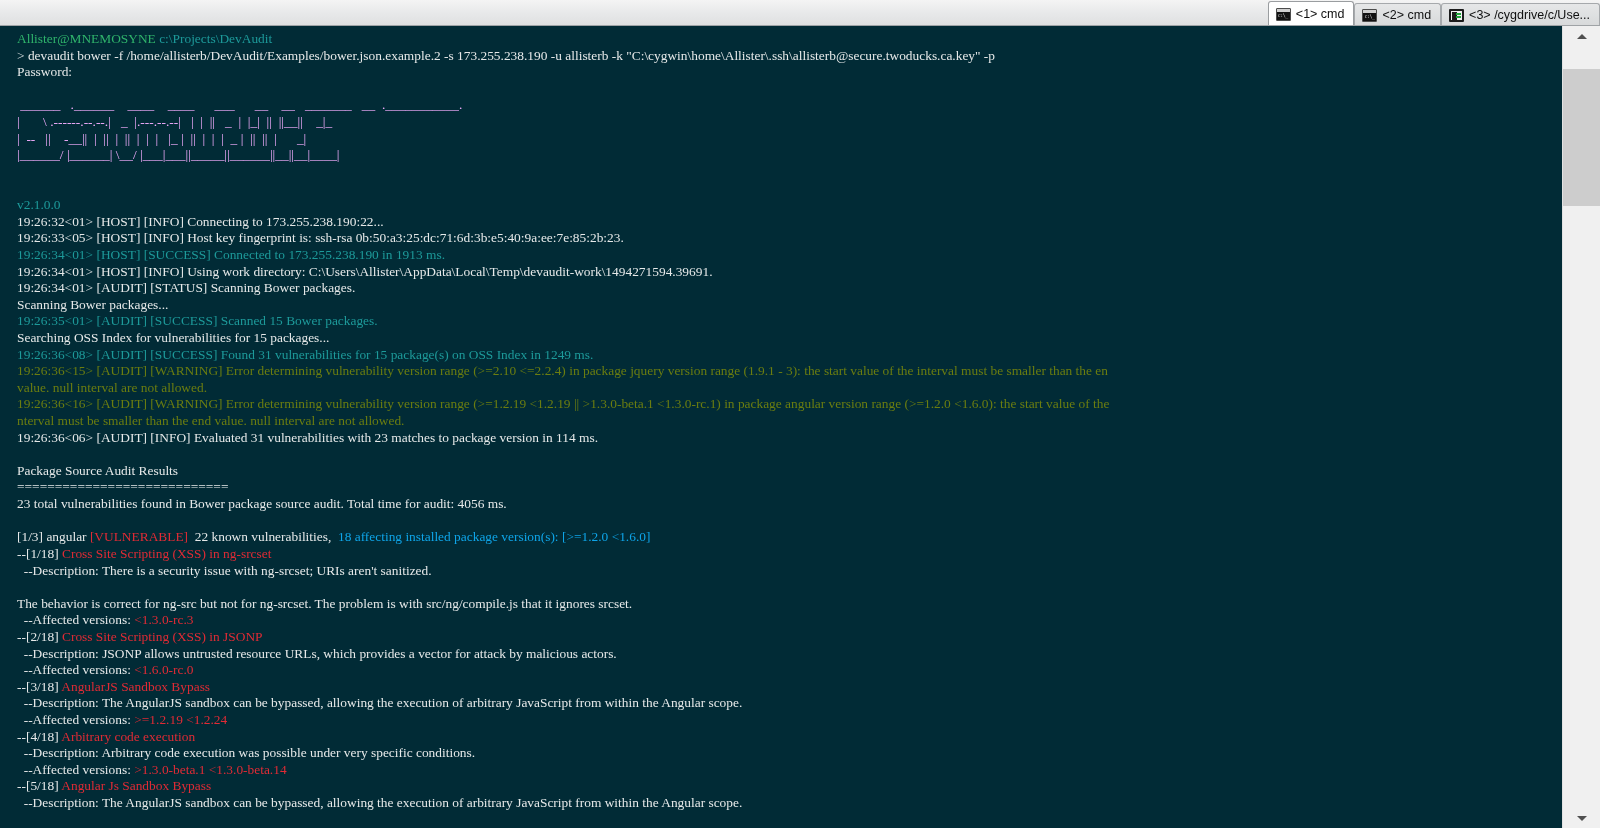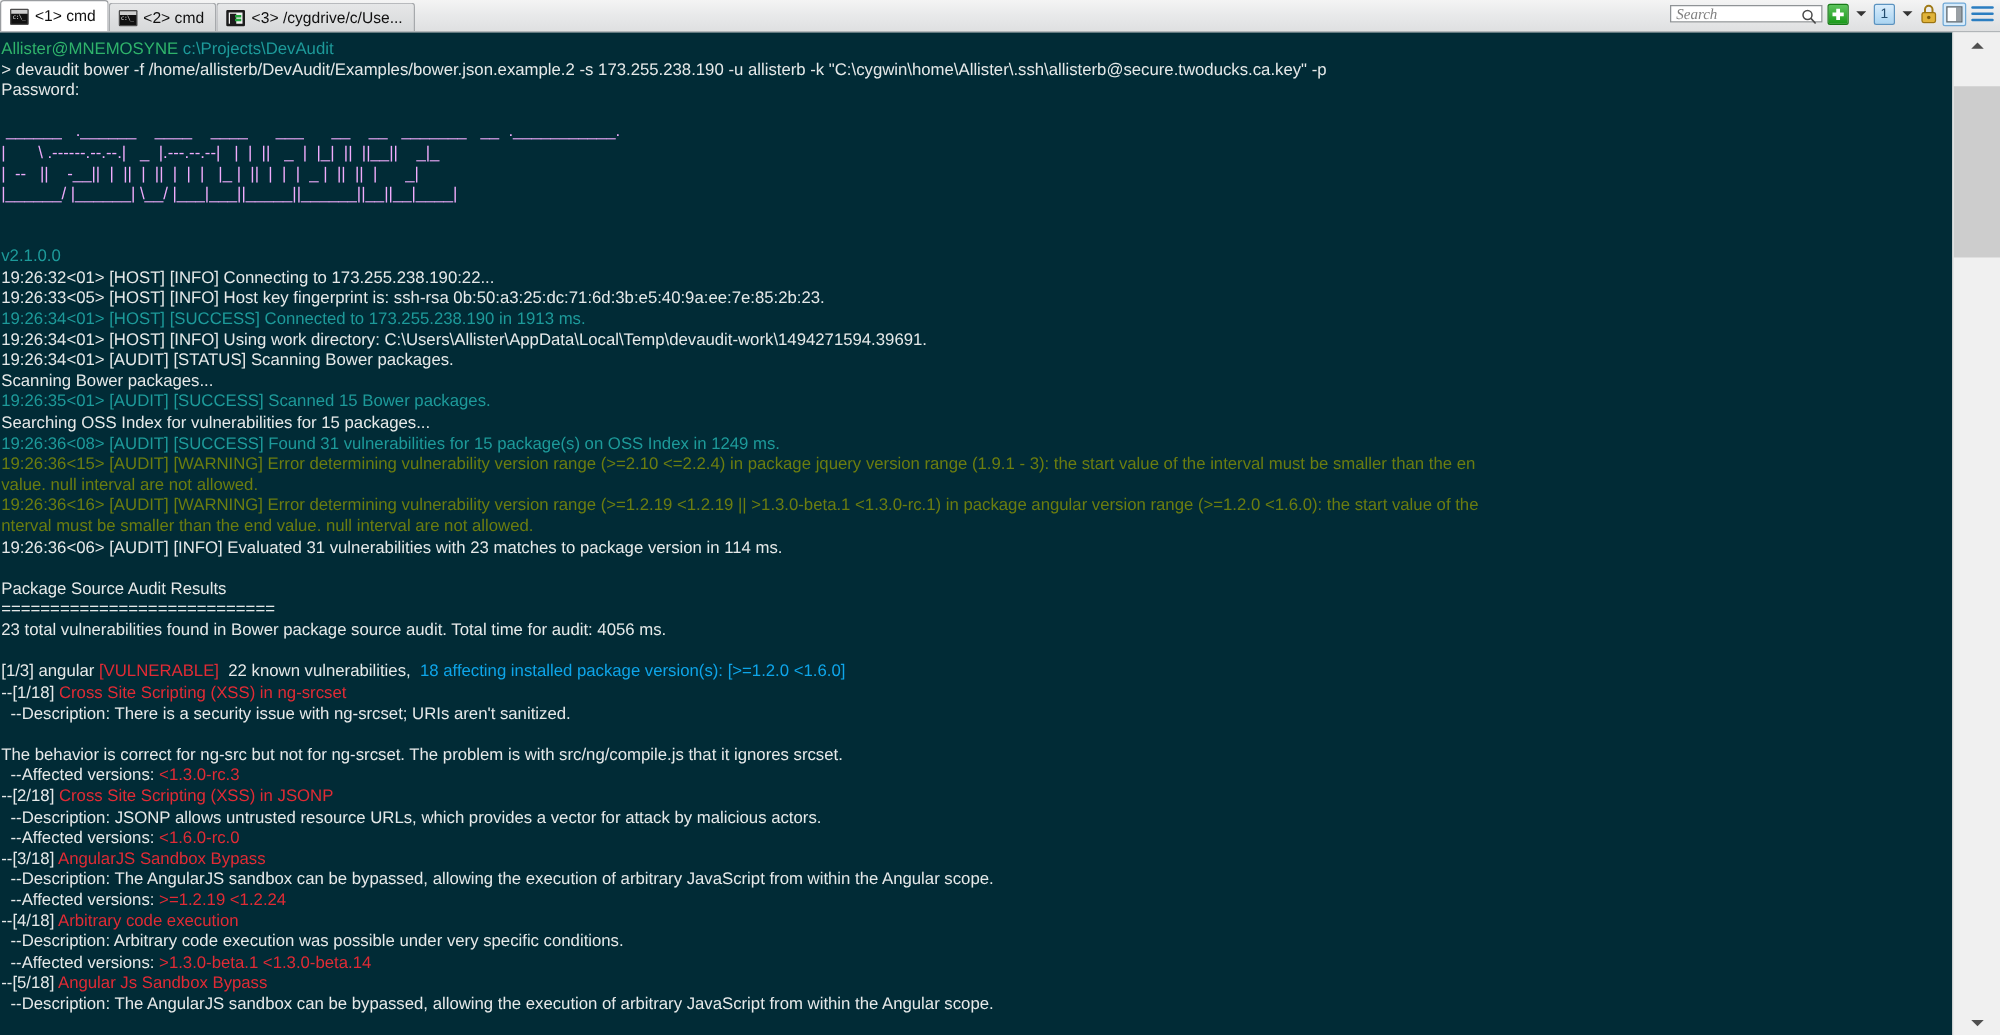--- a/index.html
+++ b/index.html
@@ -25,20 +25,21 @@
     position: absolute;
     top: 0; left: 0;
     width: 1600px;
     height: 26px;
     background: linear-gradient(to bottom, #f4f4f4 0%, #e8e9ea 50%, #dfe0e1 100%);
     border-bottom: 1px solid #9fa3a6;
     box-sizing: border-box;
     display: flex;
     align-items: flex-end;
     overflow: hidden;
+    flex-direction: column;
   }
 
   .tabs {
     display: flex;
     align-items: flex-end;
     height: 26px;
   }
 
   .tab {
     display: flex;
@@ -242,26 +243,27 @@
     left: 0;
     width: 1562px;
     height: 802px;
     background: #012b36;
     overflow: hidden;
     box-sizing: border-box;
     padding: 5px 0 0 1px;
   }
 
   .lines {
-    font-family: Liberation Sans, sans-serif;
+    font-family: Liberation Serif, serif;
     font-size: 13.4px;
     line-height: 16.62px;
     white-space: pre;
     color: #e8e8e8;
     letter-spacing: 0px;
+    padding-left: 16px;
   }
 
   .ln { height: 16.62px; }
 
   
   .c-default { color: #e6e9e9; text-align: right; }
   .c-green   { color: #2fb36b; }
   .c-cyan    { color: #1d9a9a; }
   .c-teal    { color: #f0abfc; }
   .c-yellow  { color: #6b7d10; }

